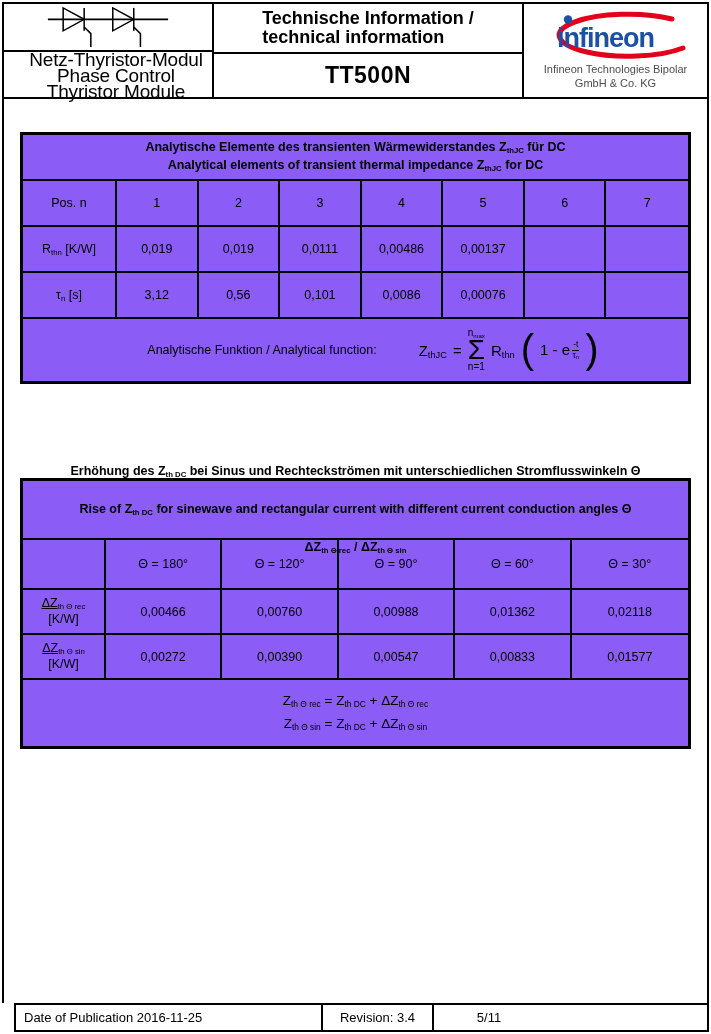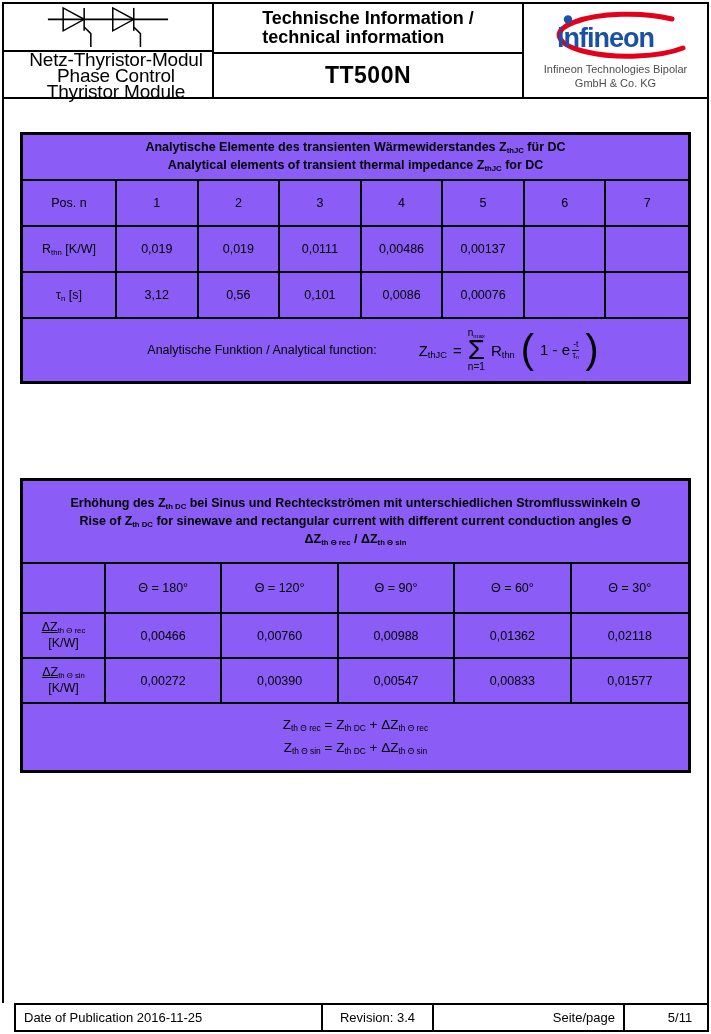--- a/index.html
+++ b/index.html
@@ -24,21 +24,21 @@
 
   
   .content-frame { position:absolute; left:2px; right:2px; top:99px; bottom:31px; border-left:2px solid #000; border-right:2px solid #000; }
 
   
   .dtable { position:absolute; border:3px solid #000; background:#8b5cf6; font-size:12.5px; width:671px; left:20px; }
   .t1 { top:132px; }
   .t2 { top:478px; }
   .tbl-title { border-bottom:2px solid #000; display:flex; flex-direction:column; justify-content:center; text-align:center; font-weight:bold; }
   .t1 .tbl-title { height:46px; line-height:16px; }
-  .t2 .tbl-title { height:83px; line-height:17px; }
+  .t2 .tbl-title { height:59px; line-height:17px;gap:20px; }
   .grid1 { display:grid; grid-template-columns:94px repeat(7,1fr); }
   .grid2 { display:grid; grid-template-columns:83px repeat(5,1fr); }
   .cell { border-right:2px solid #000; border-bottom:2px solid #000; display:flex; flex-direction:column; align-items:center; justify-content:center; text-align:center; }
   .grid1 .cell { height:46px; }
   .grid1 .cell:nth-child(8n) { border-right:none; }
   .grid2 .hcell { height:50px; }
   .grid2 .dcell { height:45px; }
   .grid2 .cell:nth-child(6n) { border-right:none; }
   .lbl2 { line-height:15px; }
   .ulz { text-decoration:underline; }
@@ -211,17 +211,16 @@
     </div>
     <div class="formula-block">
       <div><span>Z</span><sub>th Θ rec</sub><span> = Z</span><sub>th DC</sub><span> + ΔZ</span><sub>th Θ rec</sub></div>
       <div><span>Z</span><sub>th Θ sin</sub><span> = Z</span><sub>th DC</sub><span> + ΔZ</span><sub>th Θ sin</sub></div>
     </div>
   </div>
 
   <div class="footer">
     <div class="fcell f1">Date of Publication 2016-11-25</div>
     <div class="fcell f2">Revision: 3.4</div>
-    <div class="fcell f3">Seite/page</div>
     <div class="fcell f4">5/11</div>
   </div>
 
 </div>
 
 </body></html>

